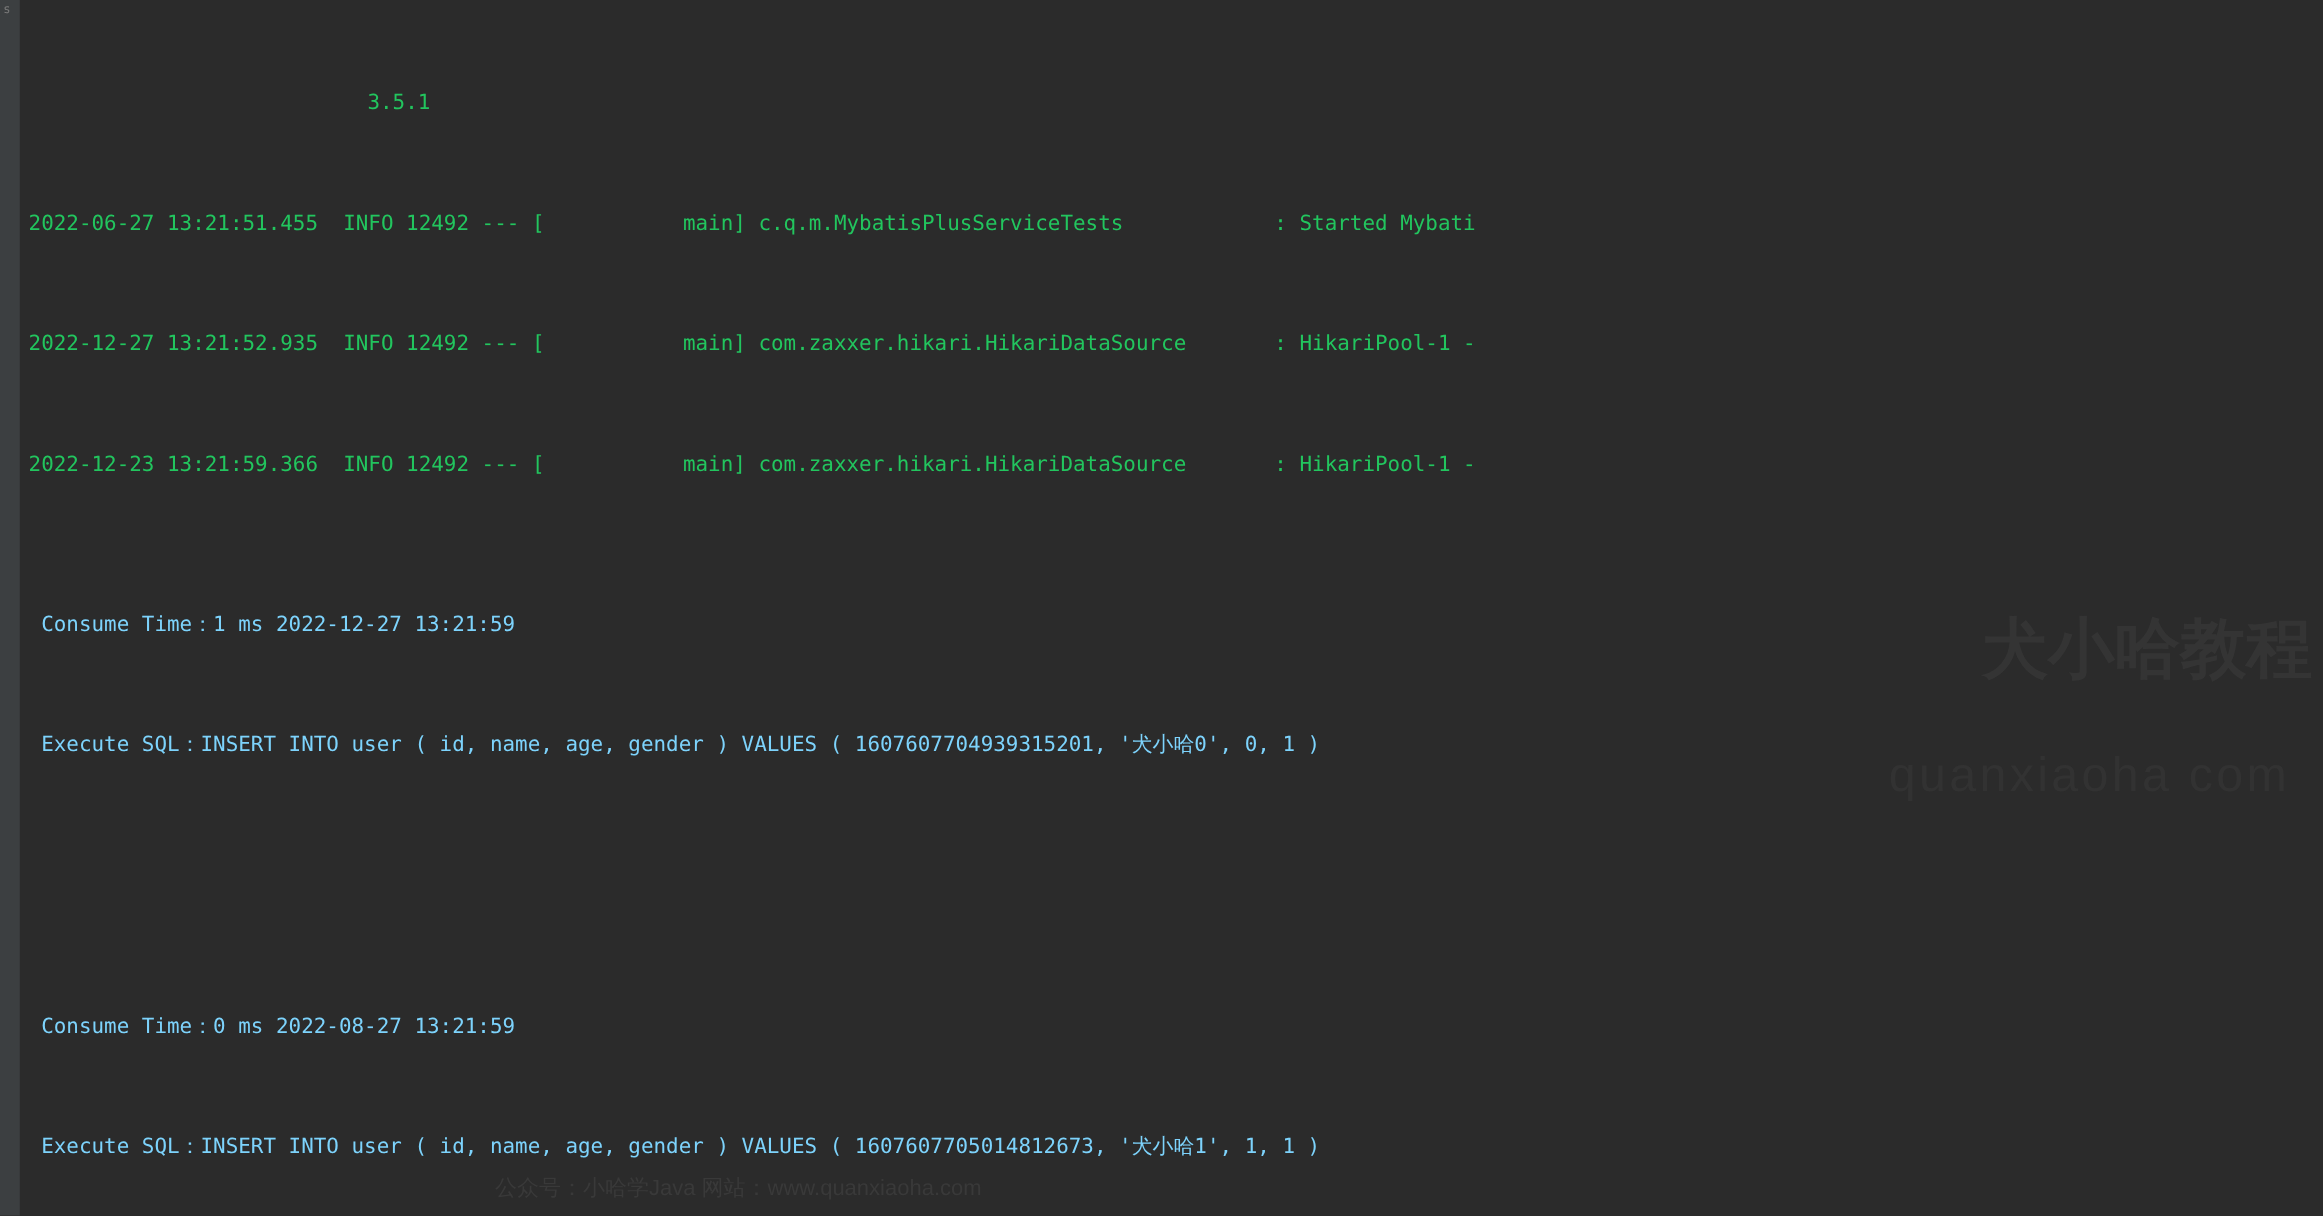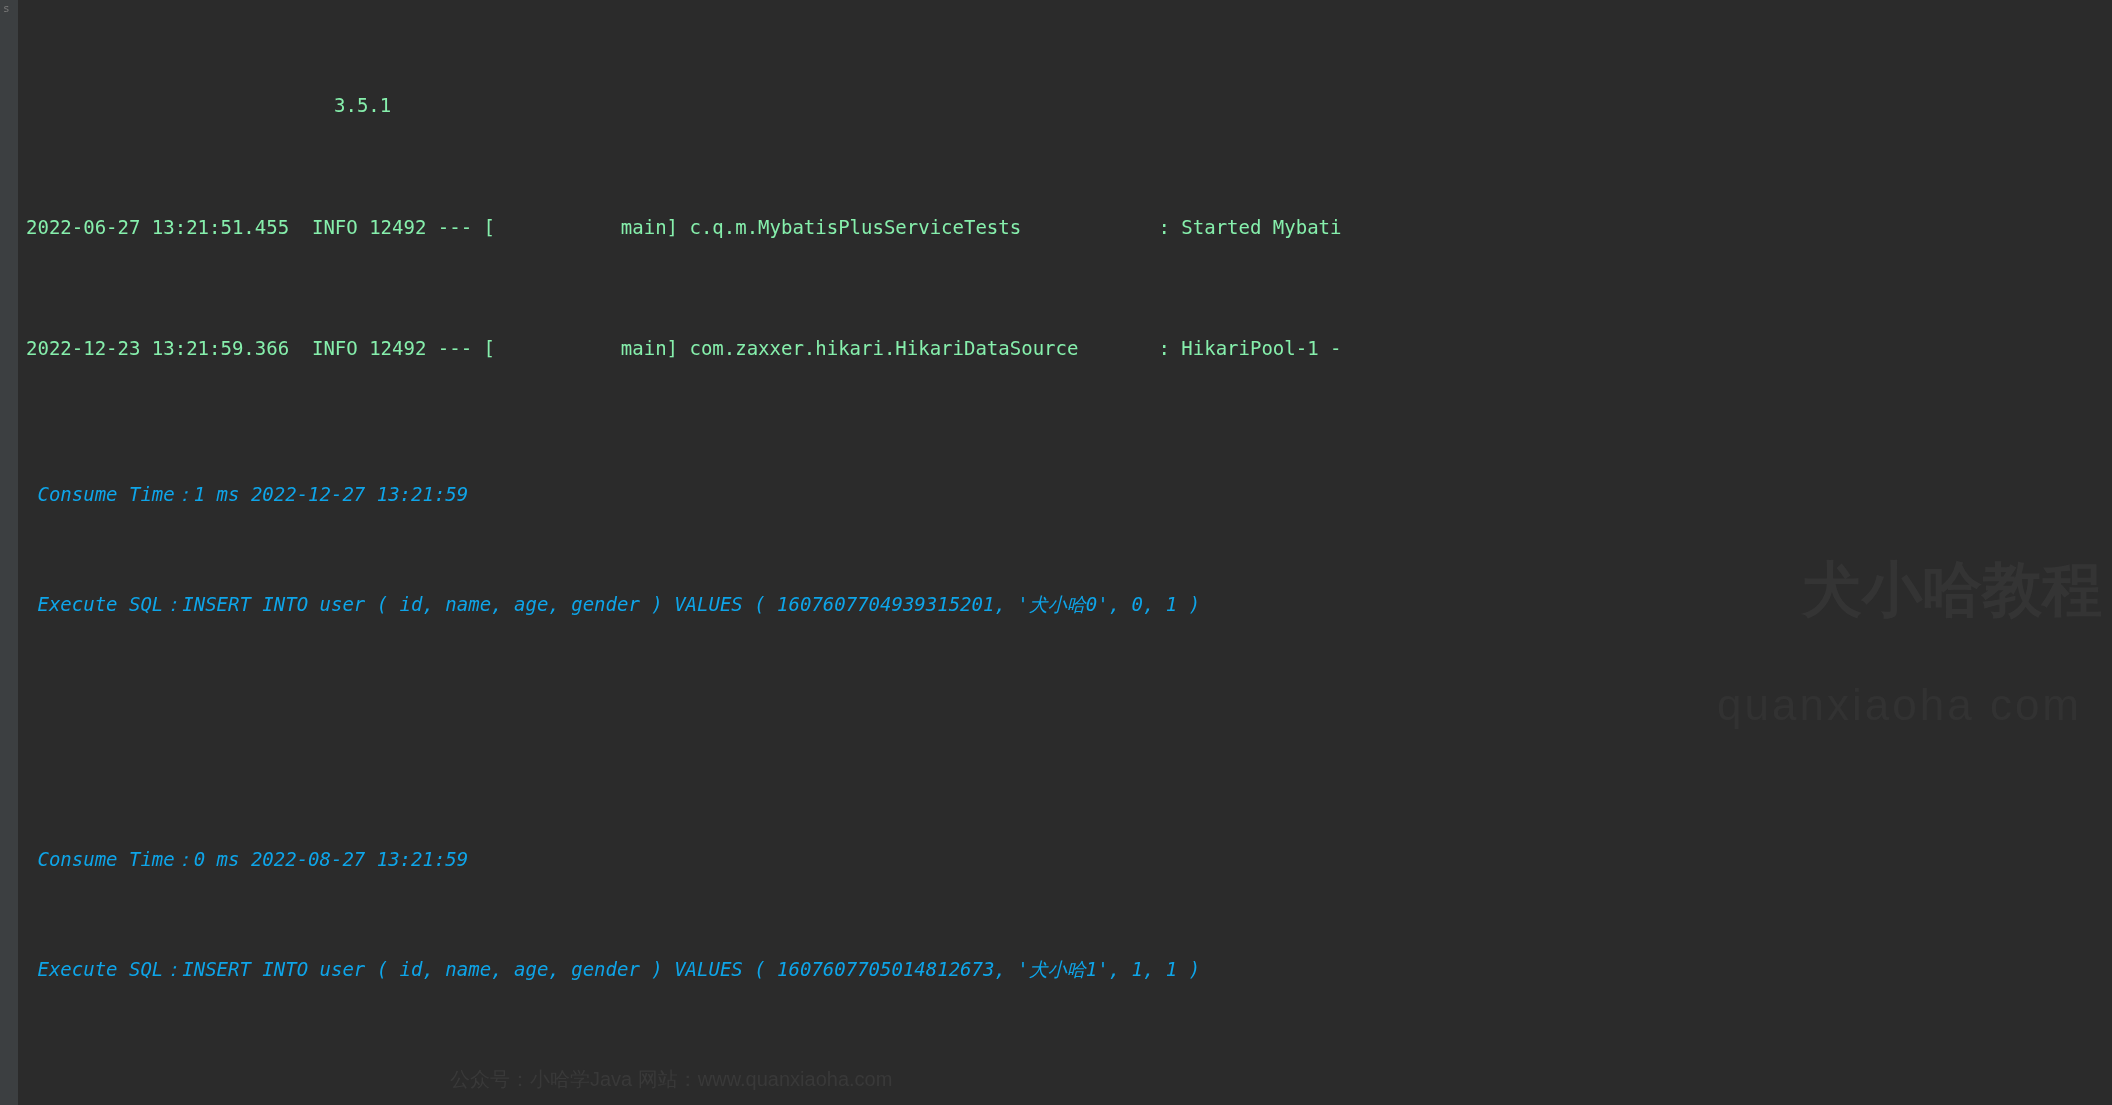--- a/index.html
+++ b/index.html
@@ -31,28 +31,26 @@
       color: #787878;
     }
     .console {
       flex: 1;
       padding: 2px 0 0 8px;
       line-height: 36.5px;
       white-space: pre;
       overflow: hidden;
     }
     .log-line {
-      color: #86efac;
+      color: #22c55e;
       white-space: pre;
-      margin-top: 12px;
     }
     .red-line {
-      color: #0ea5e9;
+      color: #7dd3fc;
       white-space: pre;
-      font-style: italic;
     }
     .blank-line {
       height: 36.5px;
     }
     .version {
       padding-left: 308px;
     }
     .watermark-big {
       position: absolute;
       right: 10px;
@@ -86,20 +84,21 @@
 </head>
 <body>
 
 <div class="left-gutter">
   <span class="gutter-label">s</span>
 </div>
 
 <div class="console">
   <div class="log-line version">3.5.1</div>
   <div class="log-line">2022-06-27 13:21:51.455  INFO 12492 --- [           main] c.q.m.MybatisPlusServiceTests            : Started Mybati</div>
+  <div class="log-line">2022-12-27 13:21:52.935  INFO 12492 --- [           main] com.zaxxer.hikari.HikariDataSource       : HikariPool-1 -</div>
   <div class="log-line">2022-12-23 13:21:59.366  INFO 12492 --- [           main] com.zaxxer.hikari.HikariDataSource       : HikariPool-1 -</div>
 
   <div class="red-line"> Consume Time：1 ms 2022-12-27 13:21:59</div>
   <div class="red-line"> Execute SQL：INSERT INTO user ( id, name, age, gender ) VALUES ( 1607607704939315201, '犬小哈0', 0, 1 )</div>
   <div class="blank-line"></div>
 
   <div class="red-line"> Consume Time：0 ms 2022-08-27 13:21:59</div>
   <div class="red-line"> Execute SQL：INSERT INTO user ( id, name, age, gender ) VALUES ( 1607607705014812673, '犬小哈1', 1, 1 )</div>
   
 

